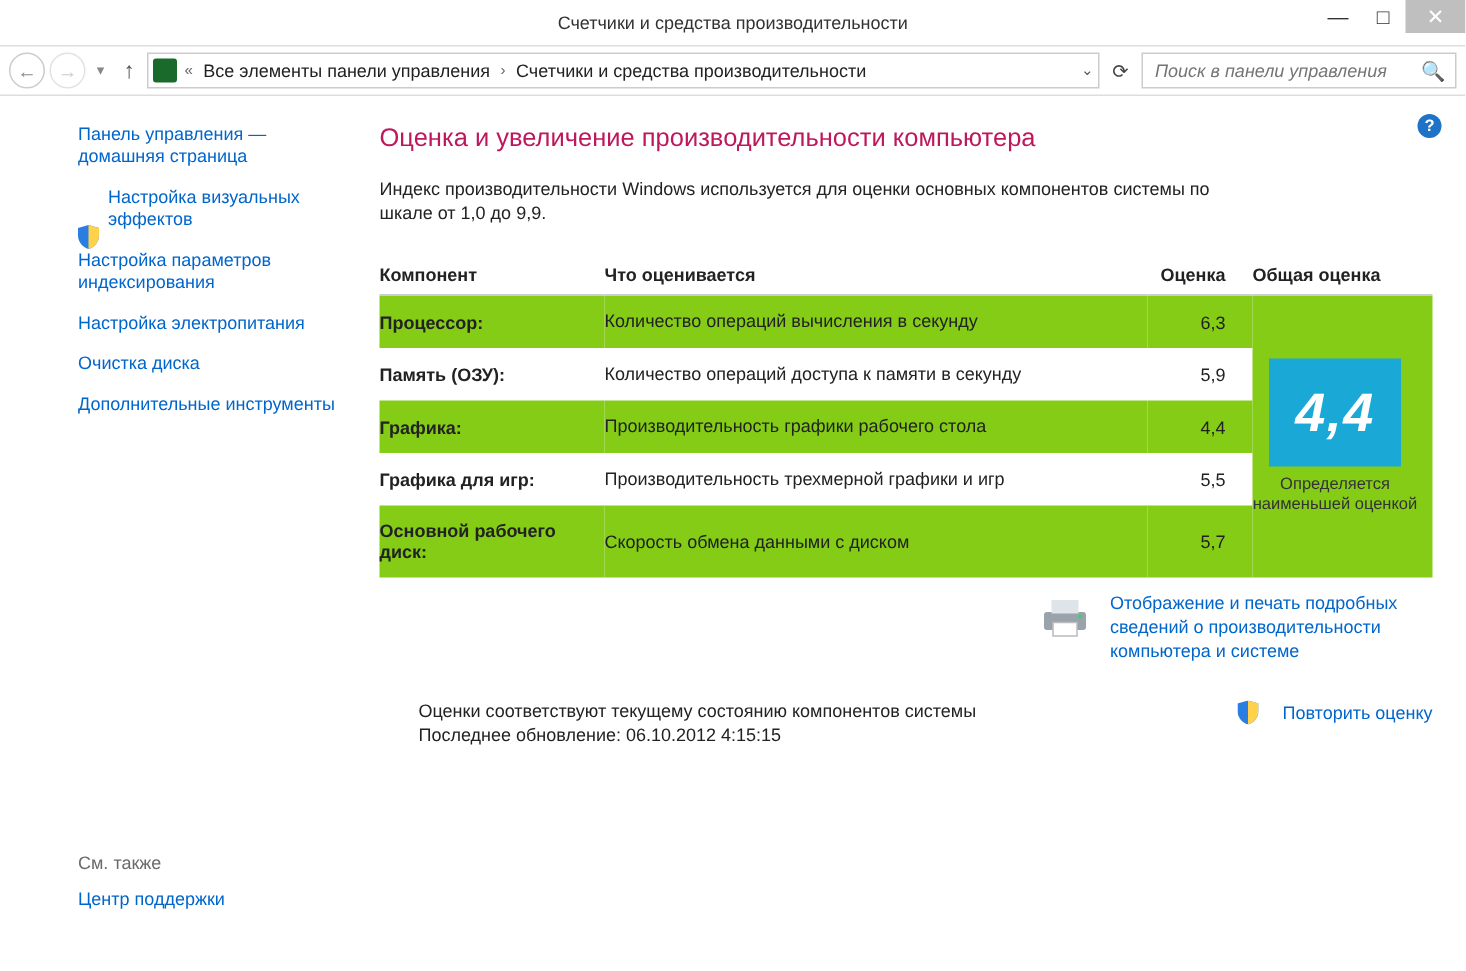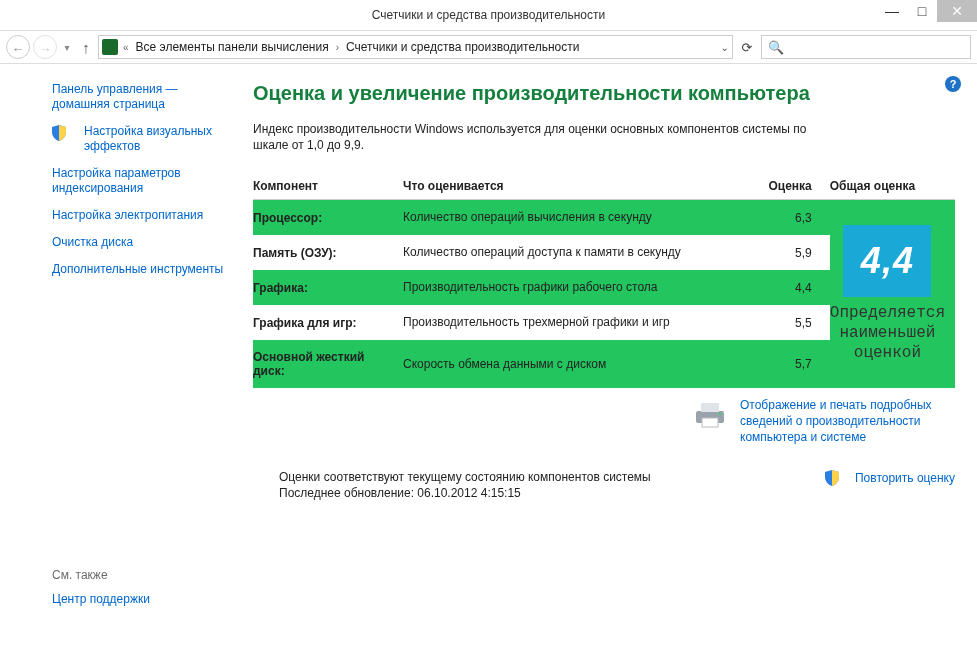--- a/index.html
+++ b/index.html
@@ -64,68 +64,68 @@
   .body{
     display:flex; height:calc(647px - 30px - 34px); position:relative;
   }
   .sidebar{
     width:205px; padding:18px 8px 10px 24px; display:flex; flex-direction:column;margin-left:28px;
   }
   .sidebar a{
     color:#0066cc; text-decoration:none; display:block; line-height:1.25;
     margin-bottom:12px; cursor:pointer;
   }
-  .sidebar .withshield{ display:flex; gap:18px; align-items:flex-start;}
+  .sidebar .withshield{ display:flex; gap:6px; align-items:flex-end;}
   .shield{
     width:14px;height:16px;display:inline-block;position:relative;flex-shrink:0;margin-top:1px;
   }
   .shield svg{width:14px;height:16px;display:block;}
   .see-also{
     margin-top:auto; padding-bottom:18px;
   }
   .see-also .hdr{ color:#6b6b6b; margin-bottom:10px;}
   .main{
     flex:1; padding:14px 22px 8px 20px; position:relative;
   }
   .help-icon{
     position:absolute; right:16px; top:12px; width:16px;height:16px;
     border-radius:50%; background:#1e73c7; color:#fff; font-size:11px; font-weight:bold;
     display:flex;align-items:center;justify-content:center;cursor:pointer;
   }
   h1.page-title{
-    color:#15803d; font-weight:700; font-size:20px; margin:4px 0 16px;
+    color:#be185d; font-weight:400; font-size:17px; margin:4px 0 16px;
   }
   .intro{ color:#222; line-height:1.35; margin-bottom:20px; max-width:590px;}
   .score-table{
     width:100%; border-collapse:collapse; font-size:12px;
   }
   .score-table th{
     text-align:left; font-weight:bold; padding:6px 8px 6px 0; border-bottom:1px solid #ccc;
   }
   .score-table th.score, .score-table td.score{ text-align:right; padding-right:18px; width:70px;}
   .score-table th.overall{ width:120px;}
   .score-table tbody tr td{
     padding:10px 10px 10px 0; vertical-align:middle;
   }
-  .score-table tbody tr.band td{ background:#22c55e;}
+  .score-table tbody tr.band td{ background:#84cc16;}
   .score-table td.comp{ font-weight:bold; width:150px;}
   .score-table td.desc{ color:#222; max-width:240px; line-height:1.25;margin-top:37px;}
   .overall-cell{
     background:#f1f1f1; text-align:center; vertical-align:middle;
     padding:0 6px;
   }
   .overall-box{
     display:flex; flex-direction:column; align-items:center; justify-content:center;
   }
   .big-score{
     width:88px; height:72px; background:#1aa8d6; color:#fff; font-size:36px; font-weight:bold; font-style:italic;
     display:flex;align-items:center;justify-content:center; margin-bottom:6px;
     letter-spacing:1px;
   }
-  .overall-caption{ font-size:16px; color:#333; line-height:1.25;font-family:Liberation Mono, monospace;}
+  .overall-caption{ font-size:11px; color:#333; line-height:1.25;}
   .printrow{
     display:flex; justify-content:flex-end; gap:12px; margin-top:10px; align-items:flex-start;
   }
   .printer-icon{
     width:36px;height:28px; position:relative;flex-shrink:0;margin-top:3px;
   }
   .printer-icon svg{width:36px;height:28px;}
   .printlink{ color:#0066cc; max-width:215px; line-height:1.3;cursor:pointer;}
   .statusrow{
     display:flex; margin-top:24px; align-items:flex-start; gap:20px;margin-left:26px;
@@ -150,29 +150,30 @@
 
 <div class="toolbar">
   <div class="navbtn">←</div>
   <div class="navbtn disabled">→</div>
   <div class="drop-arrow">▾</div>
   <div class="up-arrow">↑</div>
 
   <div class="address">
     <span class="addr-icon"></span>
     <span class="chev">«</span>
-    <span class="crumb">Все элементы панели вычисления</span>
+    <span class="crumb">Все элементы панели управления</span>
     <span class="chev">›</span>
     <span class="crumb">Счетчики и средства производительности</span>
     <span class="addr-end">
       <span class="addr-dd">⌄</span>
     </span>
   </div>
   <div class="refresh">⟳</div>
   <div class="searchbox">
+    <input placeholder="Поиск в панели управления" style="">
     <span class="mag">🔍</span>
   </div>
 </div>
 
 <div class="body">
 
   <div class="sidebar">
     <a>
       <span>Панель управления —</span><br>
       <span>домашняя страница</span>
@@ -234,21 +235,21 @@
             <td class="comp">Графика:</td>
             <td class="desc">Производительность графики рабочего стола</td>
             <td class="score">4,4</td>
           </tr>
           <tr>
             <td class="comp">Графика для игр:</td>
             <td class="desc">Производительность трехмерной графики и игр</td>
             <td class="score">5,5</td>
           </tr>
           <tr class="band">
-            <td class="comp">Основной жесткий диск:</td>
+            <td class="comp">Основной рабочего диск:</td>
             <td class="desc">Скорость обмена данными с диском</td>
             <td class="score">5,7</td>
           </tr>
         </tbody>
     </table>
 
     <div class="printrow">
       <span class="printer-icon">
         <svg viewBox="0 0 36 28">
           <rect x="4" y="10" width="28" height="12" rx="2" fill="#9aa3ab"></rect>

